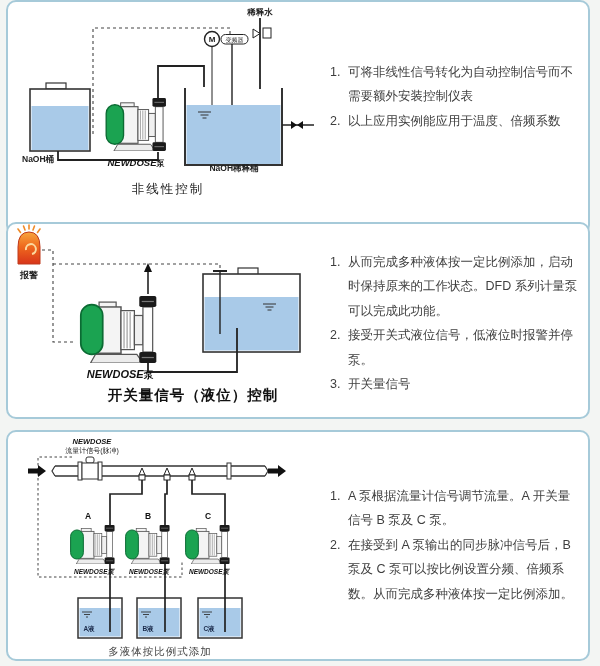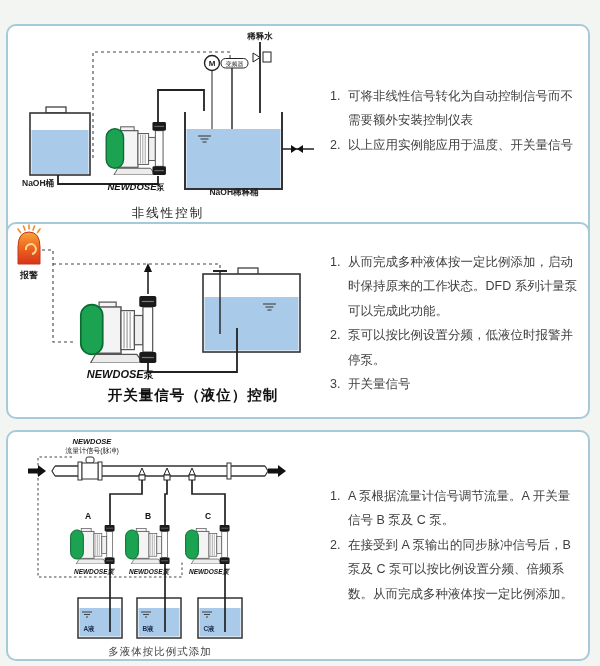--- a/index.html
+++ b/index.html
@@ -12,21 +12,21 @@
   }
   .panel{
     position:absolute;
     left:6px;
     width:584px;
     background:#ffffff;
     border:2px solid #a6cad9;
     border-radius:10px;
     box-sizing:border-box;
   }
-  #panel1{top:24px;height:235px;}
+  #panel1{top:0;height:235px;}
   #panel2{top:222px;height:197px;}
   #panel3{top:430px;height:231px;}
   .diagram{position:absolute;left:0;top:0;}
   .notes{position:absolute;left:322px;width:252px;}
   #panel1 .notes{top:58px;}
   #panel2 .notes{top:26px;}
   #panel3 .notes{top:52px;}
   .note{display:flex;font-size:12.5px;color:#3e3e3e;line-height:1.95;font-weight:500;}
   .note .num{flex:none;width:18px;}
   .note .txt{flex:1;}
@@ -124,21 +124,21 @@
       <text x="160" y="191" text-anchor="middle" font-size="12.5" class="cjk-title" fill="#222" letter-spacing="2">非线性控制</text>
     </svg>
   </div>
   <div class="notes">
     <div class="note">
       <span class="num">1.</span>
       <span class="txt">可将非线性信号转化为自动控制信号而不需要额外安装控制仪表</span>
     </div>
     <div class="note">
       <span class="num">2.</span>
-      <span class="txt">以上应用实例能应用于温度、开关量信号</span>
+      <span class="txt">以上应用实例能应用于温度、倍频系数</span>
     </div>
   </div>
 </section>
 
 <section class="panel" id="panel2">
   <div class="diagram">
     <svg width="322" height="193" viewBox="0 0 322 193">
 
       <g>
         <g stroke="#f08b28" stroke-width="1.6" stroke-linecap="round">
@@ -184,21 +184,21 @@
       <text x="185" y="176" text-anchor="middle" font-size="14.5" class="cjk-title" font-weight="bold" fill="#111" letter-spacing="1">开关量信号（液位）控制</text>
     </svg>
   </div>
   <div class="notes">
     <div class="note">
       <span class="num">1.</span>
       <span class="txt">从而完成多种液体按一定比例添加，启动时保持原来的工作状态。DFD 系列计量泵可以完成此功能。</span>
     </div>
     <div class="note">
       <span class="num">2.</span>
-      <span class="txt">泵可以按比例设置分频，低液位时报警并停泵。</span>
+      <span class="txt">接受开关式液位信号，低液位时报警并停泵。</span>
     </div>
     <div class="note">
       <span class="num">3.</span>
       <span class="txt">开关量信号</span>
     </div>
   </div>
 </section>
 
 <section class="panel" id="panel3">
   <div class="diagram">

